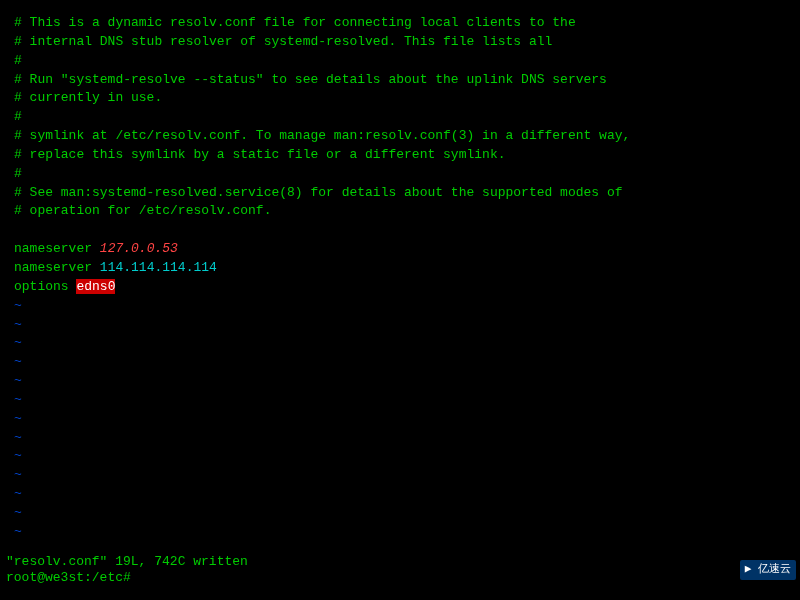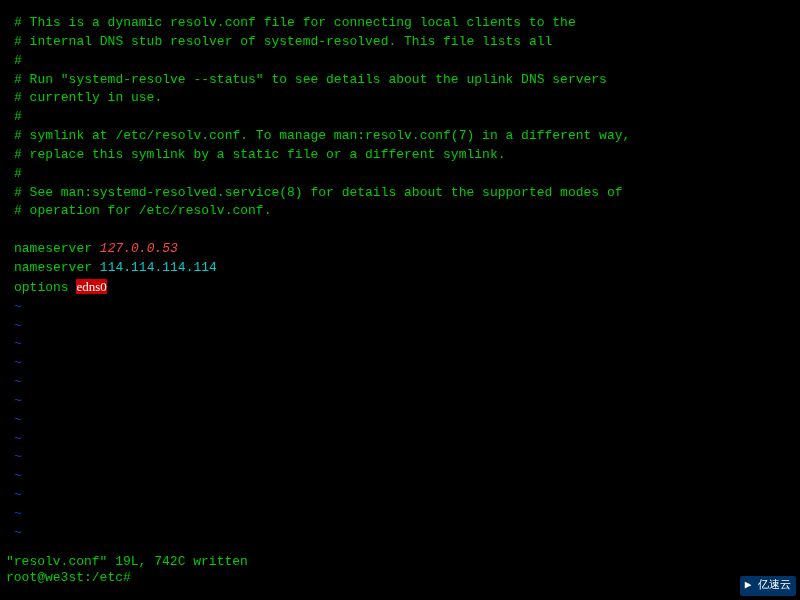--- a/index.html
+++ b/index.html
@@ -37,21 +37,20 @@
     .ns-value-cyan {
       color: #00cccc;
     }
     .options-key {
       color: #00cc00;
       text-align: center;
     }
     .options-highlight {
       background-color: #cc0000;
       color: #ffffff;
-      font-family: Liberation Serif, serif;
     }
     .tilde-lines {
       color: #0044cc;
     }
     .tilde-line {
       display: block;
     }
     .status-bar {
       position: absolute;
       bottom: 28px;
@@ -63,21 +62,21 @@
     .prompt-line {
       position: absolute;
       bottom: 12px;
       left: 0;
       right: 0;
       padding: 0 6px;
       color: #00cc00;
     }
     .watermark {
       position: absolute;
-      bottom: 4px;
+      bottom: 20px;
       right: 4px;
       background-color: #003366;
       color: #ffffff;
       font-size: 11px;
       padding: 2px 5px;
       border-radius: 2px;
     }
     .content {
       padding: 6px 8px;
     }
@@ -91,21 +90,21 @@
 
 <div id="terminal">
   <div class="content">
 
     <span class="line comment-line"># This is a dynamic resolv.conf file for connecting local clients to the</span>
     <span class="line comment-line"># internal DNS stub resolver of systemd-resolved. This file lists all</span>
     <span class="line comment-line">#</span>
     <span class="line comment-line"># Run "systemd-resolve --status" to see details about the uplink DNS servers</span>
     <span class="line comment-line"># currently in use.</span>
     <span class="line comment-line">#</span>
-    <span class="line comment-line"># symlink at /etc/resolv.conf. To manage man:resolv.conf(7) in a different way,</span>
+    <span class="line comment-line"># symlink at /etc/resolv.conf. To manage man:resolv.conf(3) in a different way,</span>
     <span class="line comment-line"># replace this symlink by a static file or a different symlink.</span>
     <span class="line comment-line">#</span>
     <span class="line comment-line"># See man:systemd-resolved.service(8) for details about the supported modes of</span>
     <span class="line comment-line"># operation for /etc/resolv.conf.</span>
 
     <span class="line">&nbsp;</span>
 
     <span class="line nameserver-line"><span>nameserver </span><span class="ns-value-red">127.0.0.53</span></span>
 
     <span class="line nameserver-line"><span>nameserver </span><span class="ns-value-cyan">114.114.114.114</span></span>

